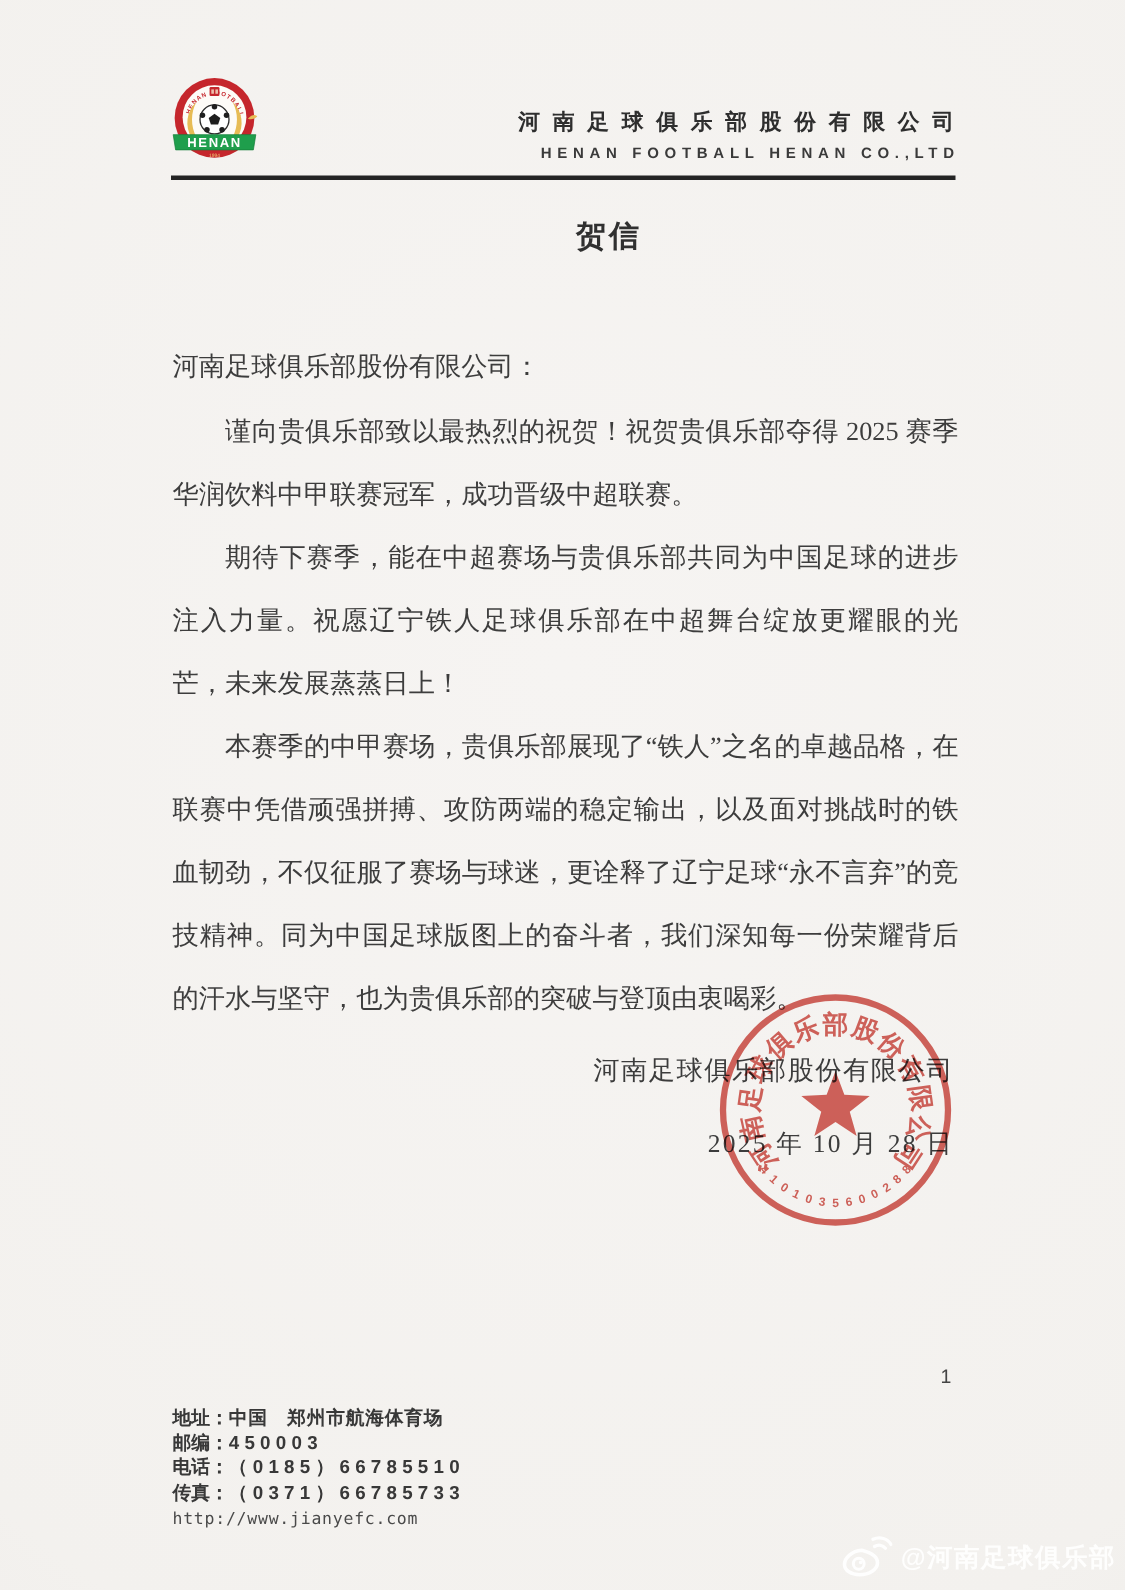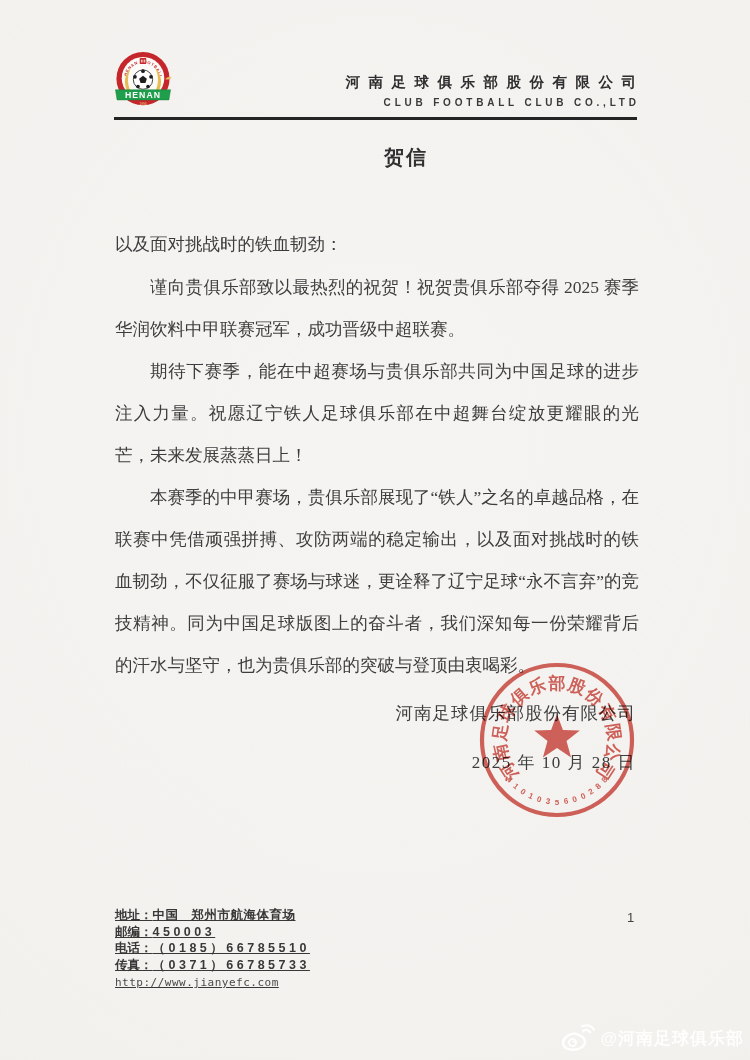--- a/index.html
+++ b/index.html
@@ -31,21 +31,21 @@
   .signature{position:absolute;right:114px;top:701px;text-align:right;
              font-family:"Liberation Serif","DejaVu Serif",serif;color:#3c3c3c;}
   .sig-company{font-size:17.5px;letter-spacing:1px;}
   .sig-date{font-size:17px;letter-spacing:1.5px;margin-top:26px;}
 
   
   .seal{position:absolute;left:462px;top:645px;width:190px;height:190px;
         mix-blend-mode:multiply;opacity:.85;pointer-events:none;}
 
   
-  .footer{position:absolute;left:115px;top:907px;color:#383838;text-decoration:underline;}
+  .footer{position:absolute;left:115px;top:937px;color:#383838;}
   .footer-row{font-size:12.5px;font-weight:bold;line-height:16.5px;white-space:nowrap;}
   .footer-row .val{letter-spacing:.5px;}
   .footer-row .val.spaced{letter-spacing:3.5px;}
   .footer-url{font-family:"DejaVu Sans Mono","Liberation Mono",monospace;
               font-size:11px;font-weight:normal;color:#4a4a4a;letter-spacing:.5px;line-height:17px;margin-top:1px;}
   .page-number{position:absolute;left:627px;top:910px;font-size:13px;color:#444;}
 
   
   .watermark{position:absolute;right:6px;bottom:8px;display:flex;align-items:center;gap:5px;
              color:rgba(255,255,255,.88);}
@@ -80,26 +80,26 @@
     <rect x="27.8" y="9.8" width="1.8" height="3" fill="#f3d9c2" opacity=".85"></rect>
     <rect x="30.6" y="9.8" width="1.8" height="3" fill="#f3d9c2" opacity=".85"></rect>
 
     <polygon points="1.5,41 58.5,41 56.8,51.5 3.2,51.5" fill="#1f9e4c" stroke="#15803a" stroke-width="0.5"></polygon>
     <text x="30" y="49.3" text-anchor="middle" font-size="9" font-weight="bold" fill="#ffffff" letter-spacing="1.1" font-family="Liberation Sans, sans-serif">HENAN</text>
     <text x="30" y="56.6" text-anchor="middle" font-size="3.4" fill="#f0d37a">1994</text>
   </svg>
 
   <div class="header-names">
     <div class="company-cn">河南足球俱乐部股份有限公司</div>
-    <div class="company-en">CLUB FOOTBALL CLUB CO.,LTD</div>
+    <div class="company-en">HENAN FOOTBALL HENAN CO.,LTD</div>
   </div>
   <div class="header-rule"></div>
 
   <div class="letter-title">贺信</div>
-  <div class="salutation">以及面对挑战时的铁血韧劲：</div>
+  <div class="salutation">河南足球俱乐部股份有限公司：</div>
   <div class="body-text">
     <p>谨向贵俱乐部致以最热烈的祝贺！祝贺贵俱乐部夺得 2025 赛季华润饮料中甲联赛冠军，成功晋级中超联赛。</p>
     <p>期待下赛季，能在中超赛场与贵俱乐部共同为中国足球的进步注入力量。祝愿辽宁铁人足球俱乐部在中超舞台绽放更耀眼的光芒，未来发展蒸蒸日上！</p>
     <p>本赛季的中甲赛场，贵俱乐部展现了“铁人”之名的卓越品格，在联赛中凭借顽强拼搏、攻防两端的稳定输出，以及面对挑战时的铁血韧劲，不仅征服了赛场与球迷，更诠释了辽宁足球“永不言弃”的竞技精神。同为中国足球版图上的奋斗者，我们深知每一份荣耀背后的汗水与坚守，也为贵俱乐部的突破与登顶由衷喝彩。</p>
   </div>
 
   <div class="signature">
     <div class="sig-company">河南足球俱乐部股份有限公司</div>
     <div class="sig-date">2025 年 10 月 28 日</div>
   </div>

